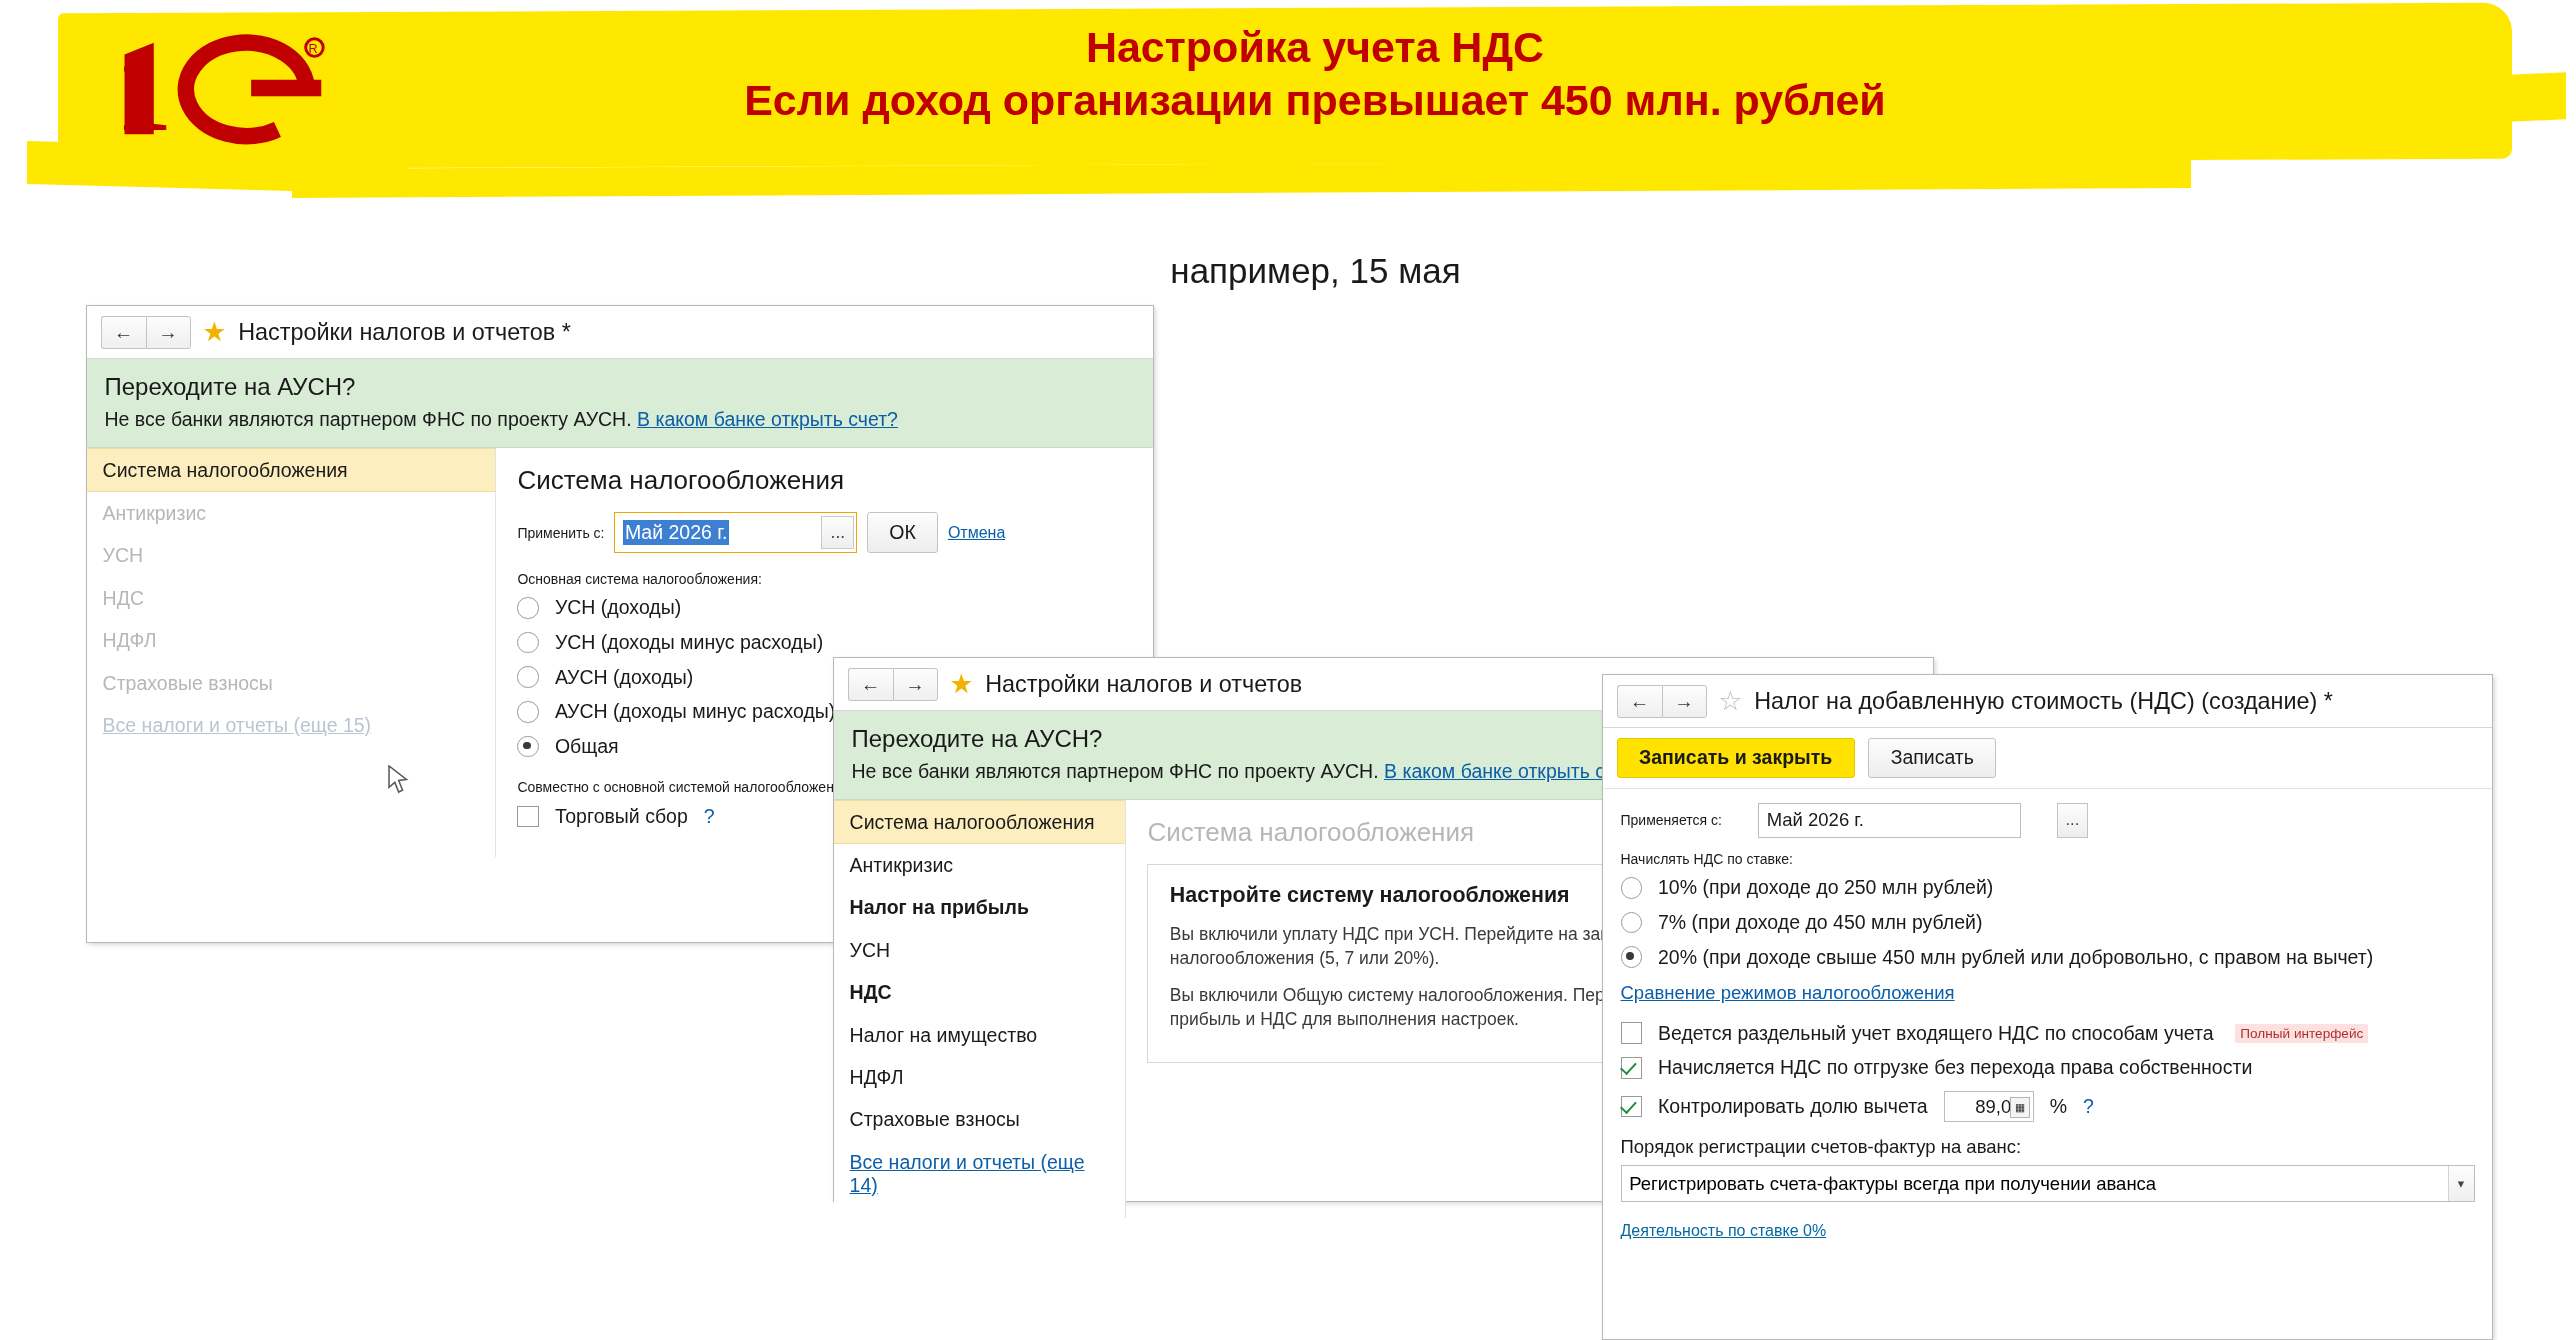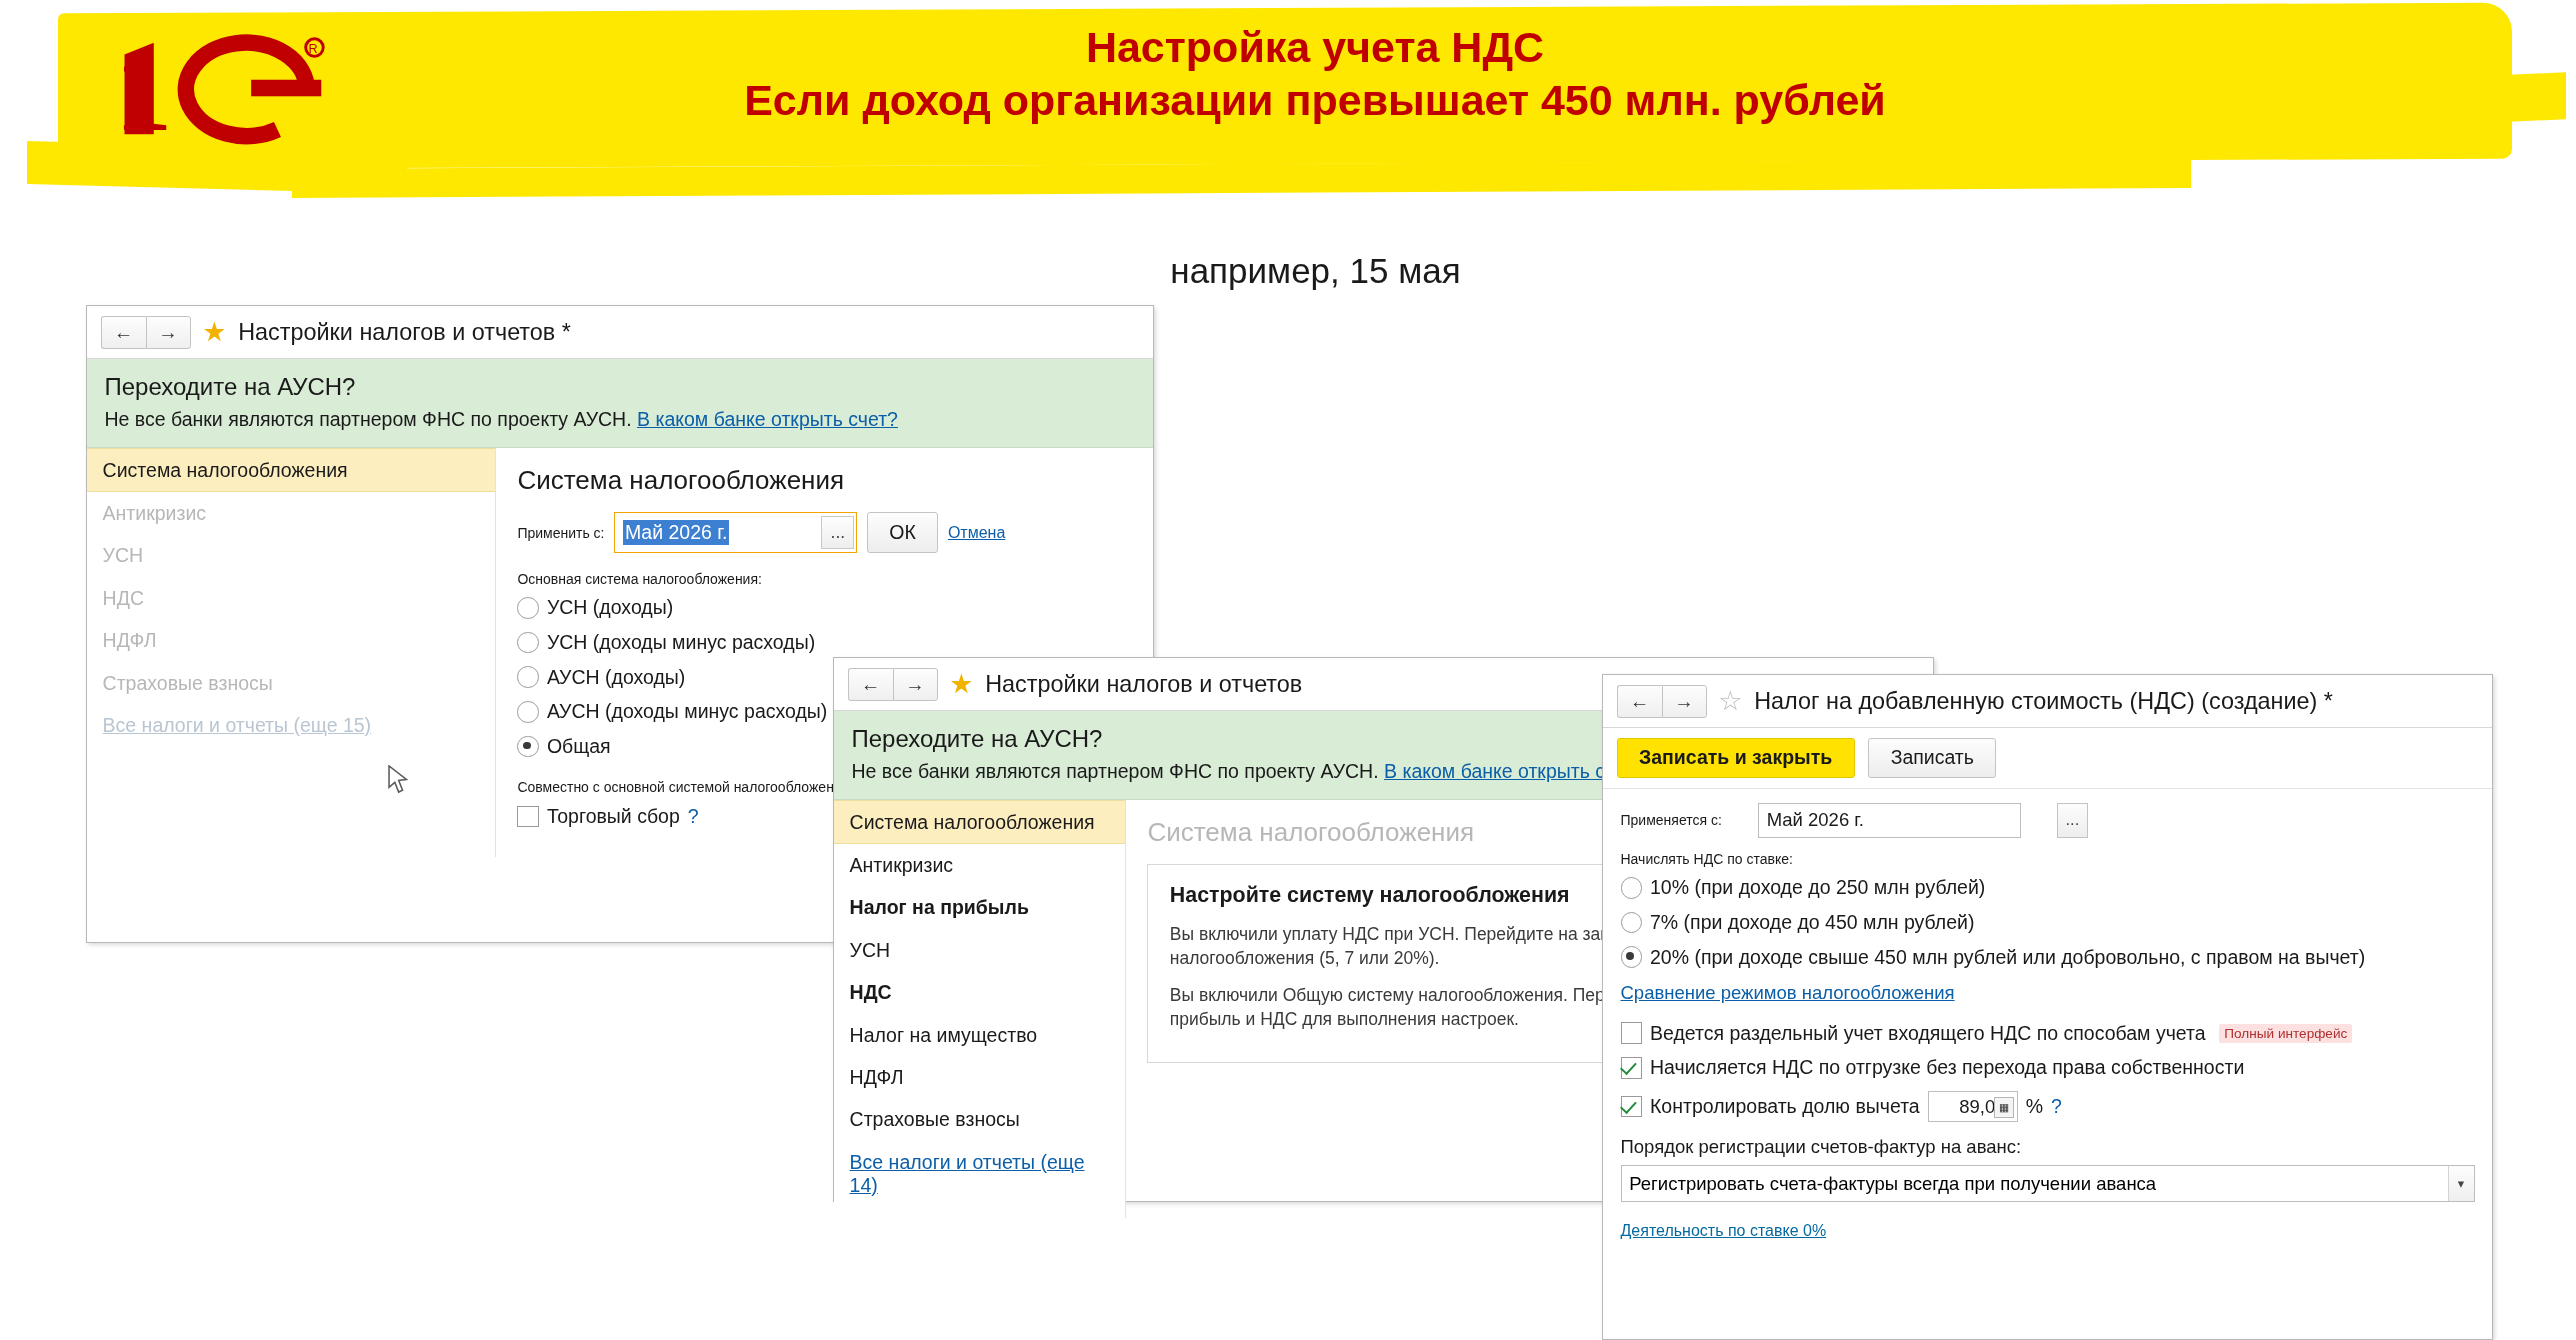--- a/index.html
+++ b/index.html
@@ -220,21 +220,21 @@
   }
 
   .group-label {
     font-size: 14px;
     color: #1a1a1a;
     margin: 5.8px 0 9.7px 0;
   }
   .radio-row, .check-row {
     display: flex;
     align-items: center;
-    gap: 8px;
+    gap: 16px;
     margin-bottom: 11.7px;
     font-size: 19.5px;
     color: #1a1a1a;
   }
   .radio {
     width: 19.5px; height: 19.5px;
     border: 1px solid #9a9a9a;
     border-radius: 50%;
     background: #fff;
     position: relative;

